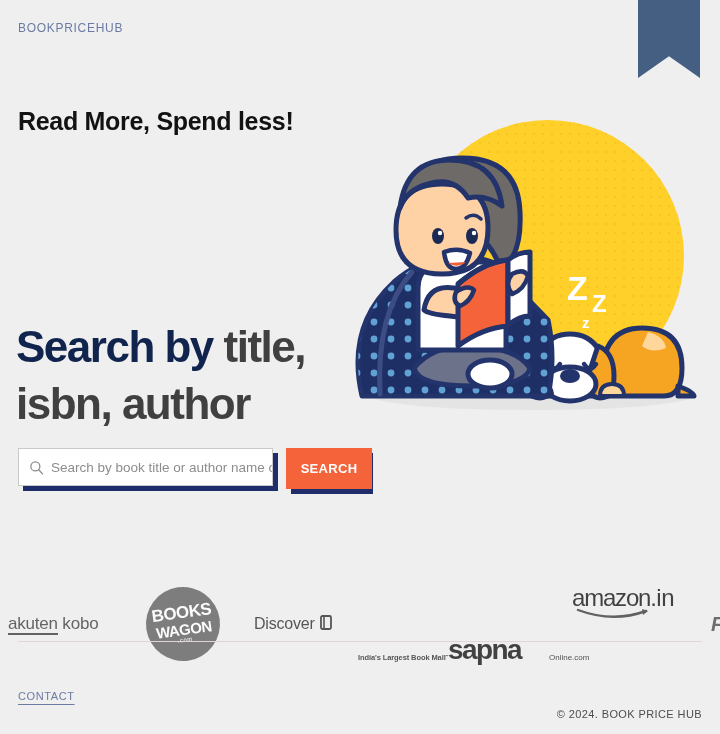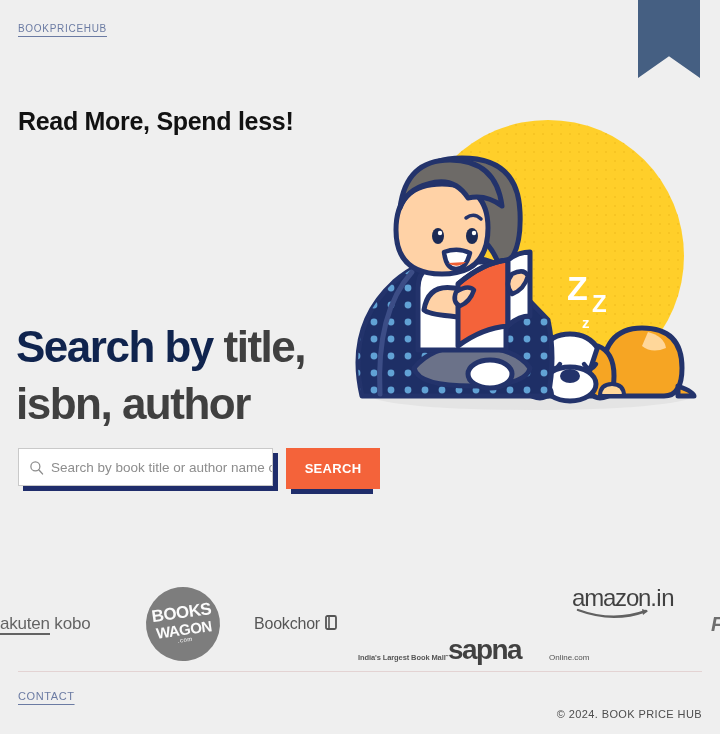--- a/index.html
+++ b/index.html
@@ -31,24 +31,23 @@
     clip-path: polygon(0 0, 100% 0, 100% 100%, 50% 72%, 0 100%);
   }
 
   
   .header {
     position: absolute;
     top: 18px;
     left: 18px;
   }
   .logo {
-    font-size: 10px;
+    font-size: 12px;
     letter-spacing: 0.7px;
     color: #6b7ba3;
-    text-decoration: underline;
     text-underline-offset: 4px;
     text-decoration-thickness: 1px;
     cursor: pointer;
     display: inline-block;
   }
 
   
   .hero-left {
     position: absolute;
     left: 18px;
@@ -157,21 +156,21 @@
     left: 5px;
     top: 5px;
     width: 82px;
     height: 41px;
     background: #1f2d6b;
   }
   .search-btn {
     position: absolute;
     left: 0;
     top: 0;
-    width: 94px;
+    width: 86px;
     height: 41px;
     background: #f4633a;
     border: 0;
     color: #ffffff;
     font-family: "Liberation Sans", sans-serif;
     font-weight: bold;
     font-size: 13px;
     letter-spacing: 0.3px;
     cursor: pointer;
   }
@@ -196,21 +195,21 @@
   .logo-item {
     position: absolute;
     top: 0;
     height: 76px;
     display: flex;
     align-items: center;
     filter: grayscale(1);
     opacity: 0.78;
   }
 
-  .kobo { left: 0; align-items: center; }
+  .kobo { left: 8px; align-items: center; }
   .kobo .kobo-txt {
     font-size: 17px;
     color: #3d3d3d;
     letter-spacing: -0.2px;
   }
   .kobo .kobo-txt b { font-weight: normal; border-bottom: 2px solid #3d3d3d; }
 
   .bookswagon { left: 146px; }
   .bw-circle {
     width: 74px; height: 74px; border-radius: 50%;
@@ -256,21 +255,21 @@
     color: #4a4a4a; letter-spacing: -0.5px;
   }
 
   
   .footer {
     position: absolute;
     left: 18px;
     right: 18px;
     bottom: 14px;
     border-top: 1px solid #e3d3d3;
-    padding-top: 0;
+    padding-top: 30px;
     display: flex;
     align-items: center;
     justify-content: space-between;
   }
   .footer .contact {
     font-size: 11px;
     letter-spacing: 0.6px;
     color: #6b7ba3;
     text-decoration: underline;
     text-underline-offset: 4px;
@@ -415,21 +414,21 @@
 
   <div class="logo-item bookswagon">
     <div class="bw-circle">
       <span class="l1">BOOKS</span>
       <span class="l2">WAGON</span>
       <span class="l3">.com</span>
     </div>
   </div>
 
   <div class="logo-item bookchor">
-    <span class="bc-txt">Bookchor</span>
+    <span class="bc-txt">Discover</span>
     <span class="bc-mark">
       <svg width="13" height="15" viewBox="0 0 13 15">
         <rect x="1" y="1" width="10" height="13" rx="1.5" fill="none" stroke="#2b2b2b" stroke-width="1.8"></rect>
         <line x1="4" y1="1" x2="4" y2="14" stroke="#2b2b2b" stroke-width="1.6"></line>
       </svg>
     </span>
   </div>
 
   <div class="logo-item sapna">
     <span class="sp-top">India's Largest Book Mall˝</span>

